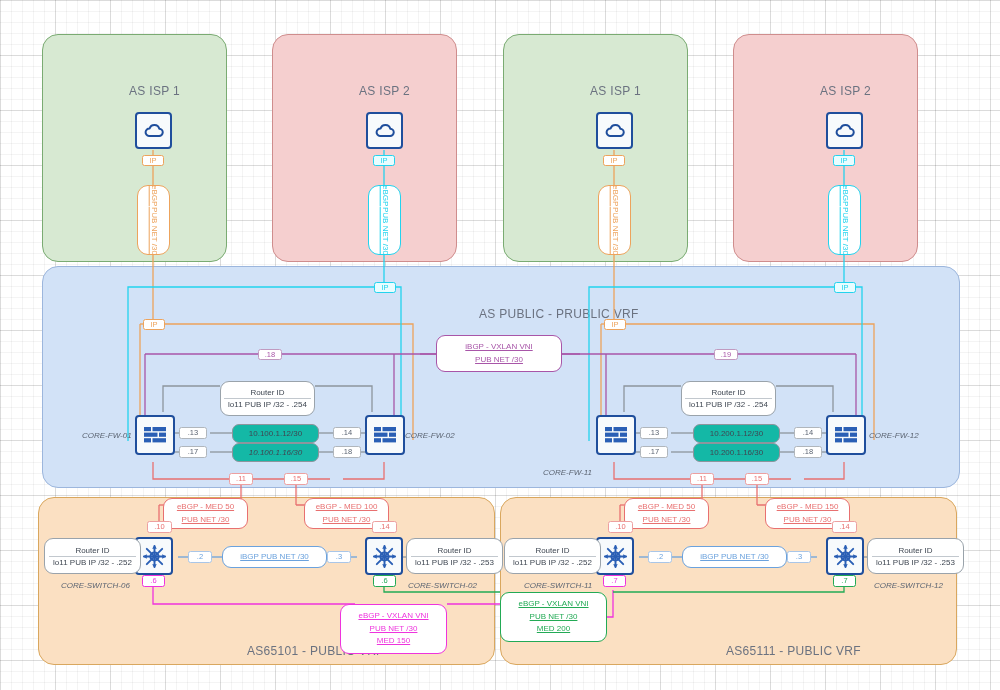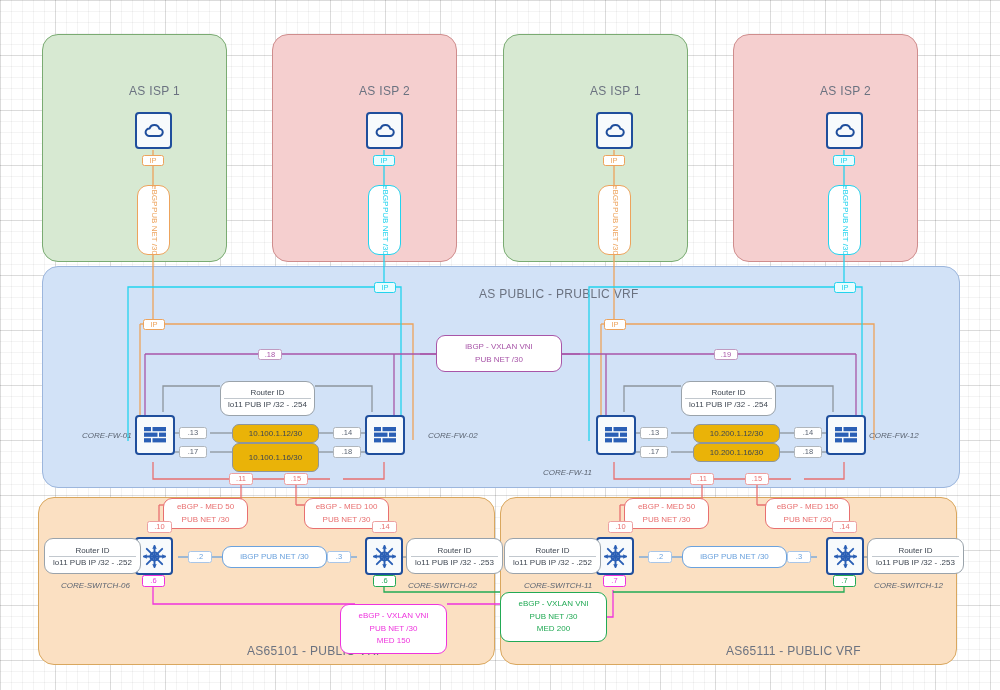--- a/index.html
+++ b/index.html
@@ -31,41 +31,41 @@
     display:flex;align-items:center;justify-content:center;
   }
   .node svg{display:block;}
   .node-label{
     position:absolute;font-size:8px;color:#5b6472;white-space:nowrap;font-style:italic;
   }
   .box{
     position:absolute;box-sizing:border-box;border-radius:9px;
     background:#ffffff;display:flex;flex-direction:column;
     align-items:center;justify-content:center;
-    font-size:8px;line-height:1.55;text-align:center;white-space:nowrap;
+    font-size:8px;line-height:1.55;text-align:center;white-space:nowrap;text-decoration:underline;
   }
   .box.vert{writing-mode:vertical-rl;flex-direction:row;border-radius:11px;}
   .box.vert span{display:inline-block;}
   .pill{
     position:absolute;box-sizing:border-box;border-radius:2.5px;
     background:#ffffff;display:flex;align-items:center;justify-content:center;
     font-size:7.5px;line-height:1;white-space:nowrap;border-width:1px;
     border-style:solid;padding:1px 2px;
   }
   .rid{
     position:absolute;box-sizing:border-box;border-radius:9px;
     background:#ffffff;border:1.2px solid #9aa3ab;
     font-size:8px;color:#3f4752;text-align:center;
     display:flex;flex-direction:column;align-items:center;justify-content:center;
   }
   .rid .rid-t{border-bottom:0px;padding-bottom:1px;}
   .rid .rid-b{padding-top:1px;}
   .net{
     position:absolute;box-sizing:border-box;border-radius:7px;
-    background:#eab308;border:1.3px solid #8d959d;
+    background:#14b8a6;border:1.3px solid #8d959d;
     font-size:8px;color:#3f4752;
     display:flex;align-items:center;justify-content:center;white-space:nowrap;
   }
 </style>
 </head>
 <body>
 
 <div id="canvas"></div>
 
 <div class="zone" style="left:42px;top:34px;width:185px;height:228px;background:#d7e9d2;border:1.4px solid #7aab72;"></div>
@@ -74,21 +74,21 @@
 <div class="zone" style="left:272px;top:34px;width:185px;height:228px;background:#f5cfcf;border:1.4px solid #cf8d8d;"></div>
 <div class="zone-label" style="left:330px;top:84px;">AS ISP 2</div>
 
 <div class="zone" style="left:503px;top:34px;width:185px;height:228px;background:#d7e9d2;border:1.4px solid #7aab72;"></div>
 <div class="zone-label" style="left:561px;top:84px;">AS ISP 1</div>
 
 <div class="zone" style="left:733px;top:34px;width:185px;height:228px;background:#f5cfcf;border:1.4px solid #cf8d8d;"></div>
 <div class="zone-label" style="left:791px;top:84px;">AS ISP 2</div>
 
 <div class="zone" style="left:42px;top:266px;width:918px;height:222px;background:#d2e2f7;border:1.4px solid #9cb6dd;"></div>
-<div class="zone-label" style="left:450px;top:287px;">AS PUBLIC  -  PRUBLIC VRF</div>
+<div class="zone-label" style="left:450px;top:307px;">AS PUBLIC  -  PRUBLIC VRF</div>
 
 <div class="zone" style="left:38px;top:497px;width:457px;height:168px;background:#fbe0c2;border:1.4px solid #d9a75e;"></div>
 <div class="zone-label" style="left:218px;top:644px;">AS65101 - PUBLIC VRF</div>
 
 <div class="zone" style="left:500px;top:497px;width:457px;height:168px;background:#fbe0c2;border:1.4px solid #d9a75e;"></div>
 <div class="zone-label" style="left:697px;top:644px;">AS65111 - PUBLIC VRF</div>
 
 <svg id="svglayer">
   <g fill="none" stroke-width="1.3">
 
@@ -282,21 +282,21 @@
 <div class="node" style="left:365px;top:415px;width:40px;height:40px;">
   <svg width="26" height="22" viewBox="0 0 26 22">
     <rect x="2" y="3" width="7" height="4.2" fill="#2a5fb5"></rect>
     <rect x="10.5" y="3" width="13.5" height="4.2" fill="#2a5fb5"></rect>
     <rect x="2" y="8.6" width="13.5" height="4.2" fill="#2a5fb5"></rect>
     <rect x="17" y="8.6" width="7" height="4.2" fill="#2a5fb5"></rect>
     <rect x="2" y="14.2" width="7" height="4.2" fill="#2a5fb5"></rect>
     <rect x="10.5" y="14.2" width="13.5" height="4.2" fill="#2a5fb5"></rect>
   </svg>
 </div>
-<div class="node-label" style="left:428px;top:431px;">CORE-FW-02</div>
+<div class="node-label" style="left:405px;top:431px;">CORE-FW-02</div>
 
 <div class="node" style="left:596px;top:415px;width:40px;height:40px;">
   <svg width="26" height="22" viewBox="0 0 26 22">
     <rect x="2" y="3" width="7" height="4.2" fill="#2a5fb5"></rect>
     <rect x="10.5" y="3" width="13.5" height="4.2" fill="#2a5fb5"></rect>
     <rect x="2" y="8.6" width="13.5" height="4.2" fill="#2a5fb5"></rect>
     <rect x="17" y="8.6" width="7" height="4.2" fill="#2a5fb5"></rect>
     <rect x="2" y="14.2" width="7" height="4.2" fill="#2a5fb5"></rect>
     <rect x="10.5" y="14.2" width="13.5" height="4.2" fill="#2a5fb5"></rect>
   </svg>
@@ -313,21 +313,21 @@
     <rect x="10.5" y="14.2" width="13.5" height="4.2" fill="#2a5fb5"></rect>
   </svg>
 </div>
 <div class="node-label" style="left:869px;top:431px;">CORE-FW-12</div>
 
 <div class="pill" style="left:179px;top:427px;width:28px;height:12px;color:#5b6472;border-color:#b0b6bc;">.13</div>
 <div class="pill" style="left:179px;top:446px;width:28px;height:12px;color:#5b6472;border-color:#b0b6bc;">.17</div>
 <div class="pill" style="left:333px;top:427px;width:28px;height:12px;color:#5b6472;border-color:#b0b6bc;">.14</div>
 <div class="pill" style="left:333px;top:446px;width:28px;height:12px;color:#5b6472;border-color:#b0b6bc;">.18</div>
 <div class="net" style="left:232px;top:424px;width:87px;height:19px;">10.100.1.12/30</div>
-<div class="net" style="left:232px;top:443px;width:87px;height:29px;">10.100.1.16/30</div>
+<div class="net" style="left:232px;top:443px;width:87px;height:19px;font-style:italic;">10.100.1.16/30</div>
 
 <div class="pill" style="left:640px;top:427px;width:28px;height:12px;color:#5b6472;border-color:#b0b6bc;">.13</div>
 <div class="pill" style="left:640px;top:446px;width:28px;height:12px;color:#5b6472;border-color:#b0b6bc;">.17</div>
 <div class="pill" style="left:794px;top:427px;width:28px;height:12px;color:#5b6472;border-color:#b0b6bc;">.14</div>
 <div class="pill" style="left:794px;top:446px;width:28px;height:12px;color:#5b6472;border-color:#b0b6bc;">.18</div>
 <div class="net" style="left:693px;top:424px;width:87px;height:19px;">10.200.1.12/30</div>
 <div class="net" style="left:693px;top:443px;width:87px;height:19px;">10.200.1.16/30</div>
 
 <div class="pill" style="left:229px;top:473px;width:24px;height:12px;color:#e87070;border-color:#eda0a0;">.11</div>
 <div class="pill" style="left:284px;top:473px;width:24px;height:12px;color:#e87070;border-color:#eda0a0;">.15</div>

